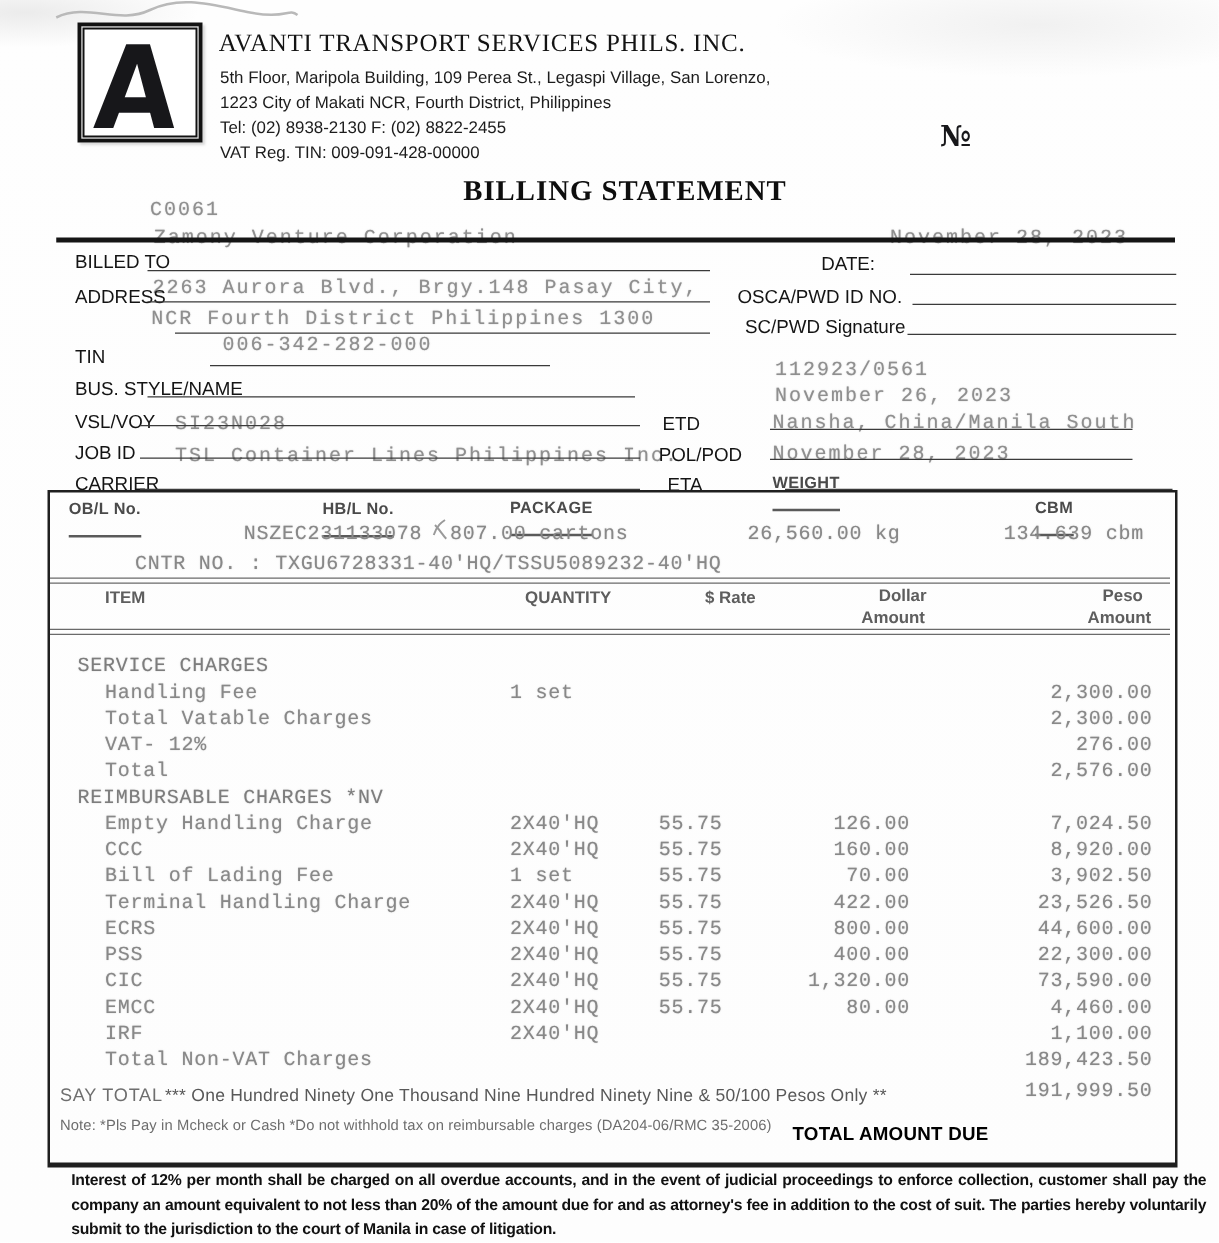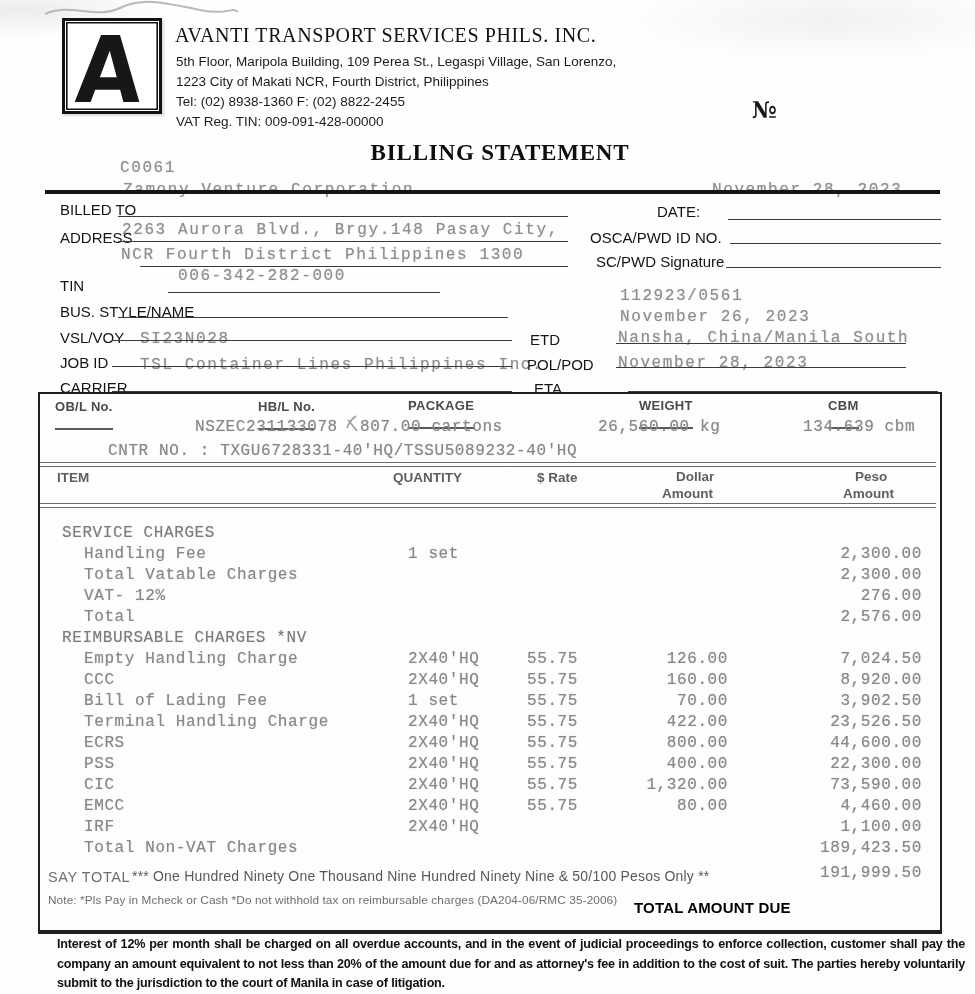--- a/index.html
+++ b/index.html
@@ -27,21 +27,21 @@
            letter-spacing:.6px; white-space:nowrap;}
   .co-addr{font-size:13.5px; color:#1c1c1c; line-height:20px; white-space:nowrap;}
   .doc-no-sym{font-family:"DejaVu Serif",serif; font-weight:bold; font-size:23px; color:#17171a;}
   .doc-no-num{font-family:"DejaVu Sans Mono",monospace; font-size:28px; letter-spacing:3px; color:#dd3a52;}
   .title{font-family:"Liberation Serif","DejaVu Serif",serif; font-weight:bold; font-size:23px;
          letter-spacing:.8px; color:#0e0e0e; text-align:center;}
   
   .main-box{border:2.5px solid #1f1f1f; border-bottom-width:4px; background:transparent;}
   .th1{font-size:13px; font-weight:bold; color:#4a4a4a; letter-spacing:.3px;
        border-bottom:2px solid #5a5a5a; padding-bottom:14px; white-space:nowrap;}
-  .th2{font-size:13.5px; font-weight:bold; color:#5e5e5e; white-space:nowrap;}
+  .th2{font-size:13.5px; font-weight:bold; color:#5e5e5e; white-space:nowrap;margin-left:27px;}
   
   #charge-rows{position:absolute; left:40px; top:524px; width:898px;}
   .crow{position:relative; height:21px;}
   .crow span{position:absolute; top:0;}
   .c-item{left:44px;}
   .c-item.section{left:22px; color:#7d7d7d;}
   .c-qty{left:368px;}
   .c-rate{right:360px;}
   .c-dollar{right:210px;}
   .c-peso{right:16px;}
@@ -65,21 +65,21 @@
   <svg class="abs" style="left:40px;top:0;" width="200" height="22">
     <path d="M5 14 C 30 2, 55 20, 80 8 S 130 4, 160 10 S 190 6, 198 12" fill="none" stroke="#b9b9b9" stroke-width="2"></path>
   </svg>
 
   <div class="abs logo-box" style="left:62px;top:18px;">
     <span class="logo-a">A</span>
   </div>
   <div class="abs co-name" style="left:175px;top:24px;">AVANTI TRANSPORT SERVICES PHILS. INC.</div>
   <div class="abs co-addr" style="left:176px;top:52px;">5th Floor, Maripola Building, 109 Perea St., Legaspi Village, San Lorenzo,</div>
   <div class="abs co-addr" style="left:176px;top:72px;">1223 City of Makati NCR, Fourth District, Philippines</div>
-  <div class="abs co-addr" style="left:176px;top:92px;">Tel: (02) 8938-1360  F: (02) 8822-2455</div>
+  <div class="abs co-addr" style="left:176px;top:92px;">Tel: (02) 8938-2130  F: (02) 8822-2455</div>
   <div class="abs co-addr" style="left:176px;top:112px;">VAT Reg. TIN: 009-091-428-00000</div>
   <div class="abs doc-no-sym" style="left:752px;top:96px;">№</div>
 
   <div class="abs title" style="left:30px;top:140px;width:940px;">BILLING STATEMENT</div>
 
   <div class="abs typed" style="left:120px;top:159px;">C0061</div>
 
   <div class="abs typed" style="left:123px;top:181px;z-index:1;">Zamony Venture Corporation</div>
   <div class="abs typed" style="left:712px;top:181px;z-index:1;">November 28, 2023</div>
   <div class="abs thick" style="left:45px;top:190px;width:895px;z-index:2;"></div>
@@ -133,21 +133,21 @@
   <div class="abs hline" style="left:616px;top:367px;width:290px;z-index:2;"></div>
 
   <div class="abs lbl" style="left:534px;top:380px;">ETA</div>
   <div class="abs hline" style="left:628px;top:391px;width:310px;"></div>
 
   <div class="abs main-box" style="left:38px;top:392px;width:900px;height:536px;"></div>
 
   <div class="abs th1" style="left:55px;top:399px;">OB/L No.</div>
   <div class="abs th1" style="left:258px;top:399px;">HB/L No.</div>
   <div class="abs th1" style="left:408px;top:398px;">PACKAGE</div>
-  <div class="abs th1" style="left:618px;top:398px;margin-left:21px;">WEIGHT</div>
+  <div class="abs th1" style="left:618px;top:378px;">WEIGHT</div>
   <div class="abs th1" style="left:828px;top:398px;">CBM</div>
 
   <div class="abs typed-t" style="left:195px;top:418px;">NSZEC231133078</div>
   <svg class="abs" style="left:344px;top:414px;" width="16" height="20">
     <path d="M3 14 C 6 6, 9 4, 12 2 M4 6 C 8 10, 10 14, 13 17" fill="none" stroke="#9a9a9a" stroke-width="1.6"></path>
   </svg>
   <div class="abs typed-t" style="left:360px;top:418px;">807.00 cartons</div>
   <div class="abs typed-t" style="left:598px;top:418px;">26,560.00 kg</div>
   <div class="abs typed-t" style="left:803px;top:418px;">134.639 cbm</div>
 

